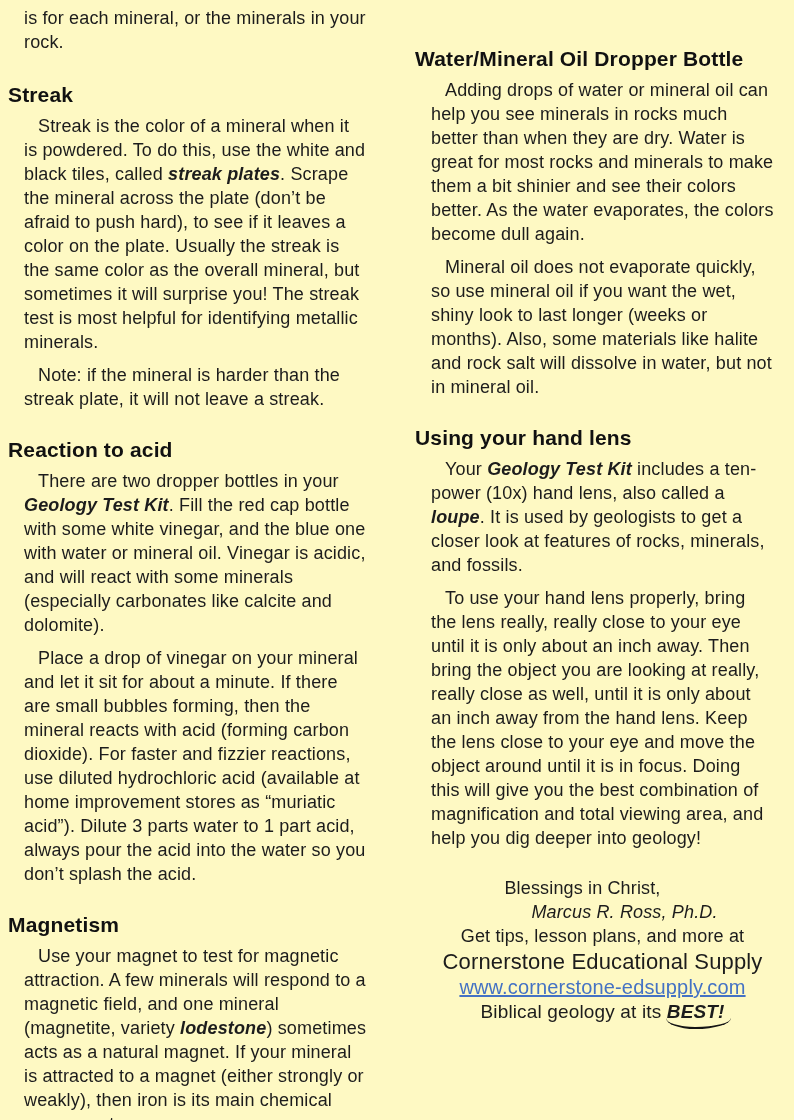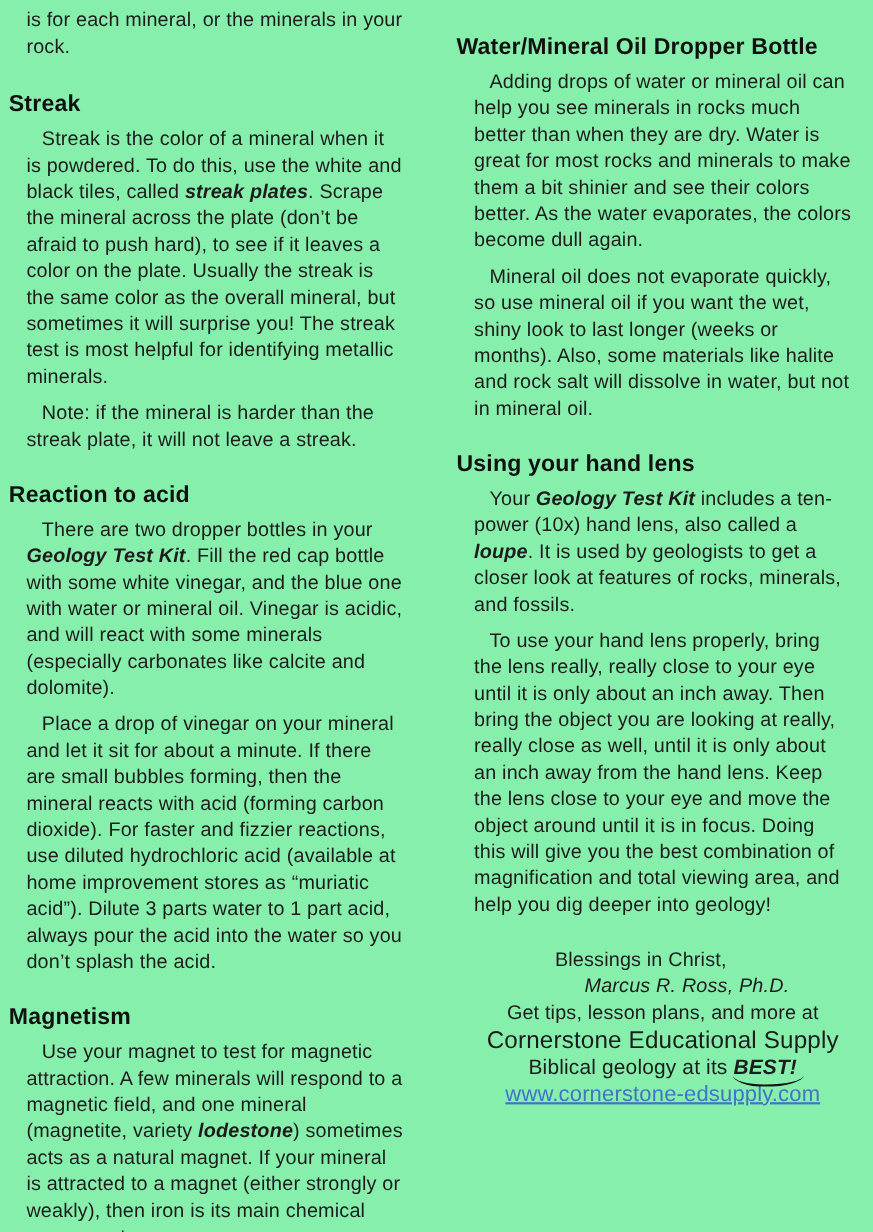--- a/index.html
+++ b/index.html
@@ -1,26 +1,26 @@
 <!DOCTYPE html>
 <html><head>
 <meta charset="utf-8">
 <style>
   html,body{margin:0;padding:0;background:#ffffff;}
   .page{
-    width:794px;height:1120px;background:#86efac;color:#1c1c1c;
+    width:794px;height:1120px;background:#fef9c3;color:#1c1c1c;
     font-family:"Liberation Sans",sans-serif;font-size:18px;line-height:24px;
     letter-spacing:0.15px;
     display:flex;box-sizing:border-box;padding:6px 4px 0 8px;gap:32px;
     overflow:hidden;
   }
   .col{width:378px;box-sizing:border-box;}
   .col-right{padding-top:24px;}
   h2{font-size:21px;line-height:26px;margin:26px 0 6px 0;color:#111;font-weight:700;}
-  h2.first{margin-top:0;}
+  h2.first{margin-top:16px;}
   h2.tight{margin-top:28px;}
   p{margin:0 16px 9px 16px;}
   p.ind{text-indent:14px;}
   .i{font-style:italic;font-weight:bold;}
   .u{}
   .sw{position:relative;font-style:italic;display:inline-block;}
   .sw::after{
     content:"";position:absolute;left:-1px;right:-6px;bottom:-5px;height:9px;
     border-bottom:2.5px solid #151515;
     border-radius:0 0 55% 45% / 0 0 100% 100%;
@@ -62,18 +62,18 @@
 
     <h2>Using your hand lens</h2>
     <p class="ind"><span>Your </span><span class="i">Geology Test Kit</span><span> includes a ten-power (10x) hand lens, also called a </span><span class="i">loupe</span><span>. It is used by geologists to get a closer look at features of rocks, minerals, and fossils.</span></p>
     <p class="ind"><span>To use your hand lens properly, bring the lens </span><span class="u">really, really close</span><span> to your eye until it is only about an inch away. Then bring the object you are looking at </span><span class="u">really, really close</span><span> as well, until it is only about an inch away from the hand lens. Keep the lens close to your eye and move the object around until it is in focus. Doing this will give you the best combination of magnification and total viewing area, and help you dig deeper into geology!</span></p>
 
     <div class="closing">
       <p class="line blessing">Blessings in Christ,</p>
       <p class="line sig">Marcus R. Ross, Ph.D.</p>
       <p class="line tips">Get tips, lesson plans, and more at</p>
       <p class="line brand">Cornerstone Educational Supply</p>
+      <p class="line url-line"><span class="url">www.cornerstone-edsupply.com</span></p>
       <p class="line tagline"><span>Biblical geology at its </span><span class="i sw">BEST!</span></p>
-      <p class="line url-line"><span class="url">www.cornerstone-edsupply.com</span></p>
     </div>
   </div>
 
 </div>
 
 </body></html>

